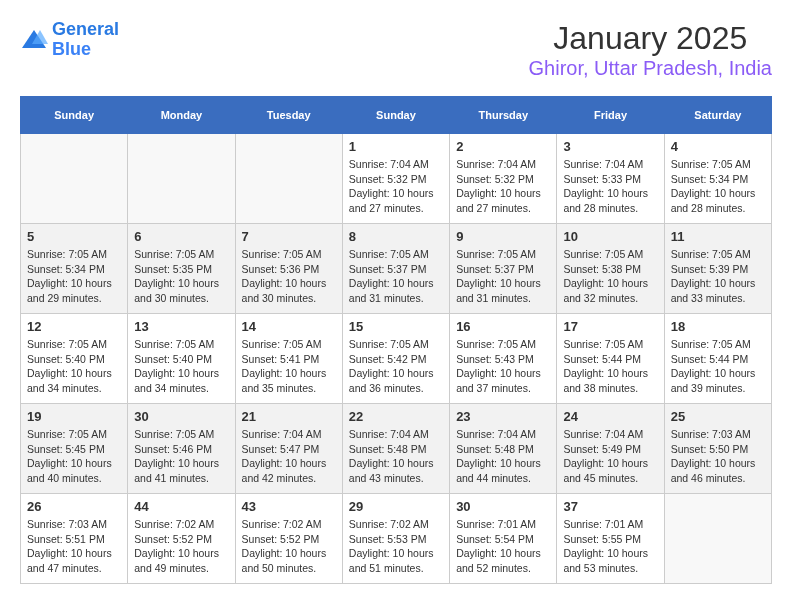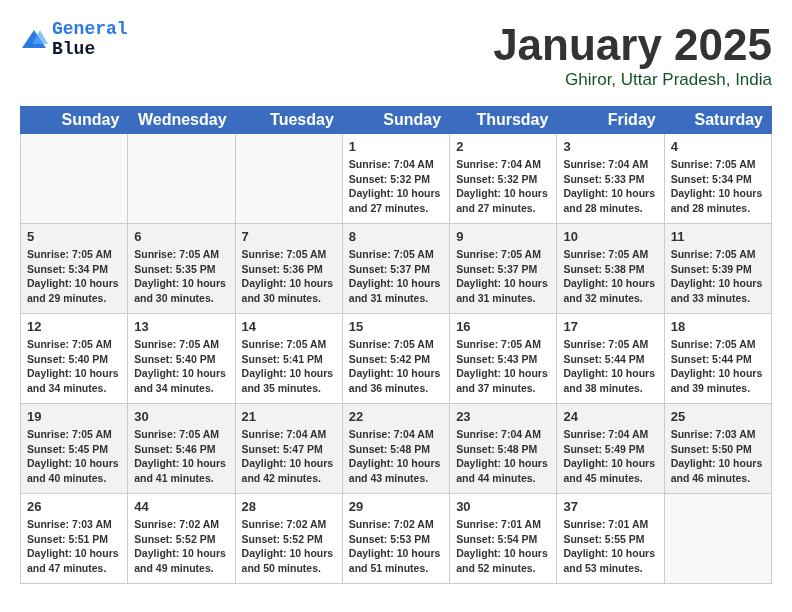--- a/index.html
+++ b/index.html
@@ -12,60 +12,59 @@
     }
     .header {
       display: flex;
       justify-content: space-between;
       align-items: flex-start;
       margin-bottom: 16px;
     }
     .logo {
       display: flex;
       align-items: center;
-      font-family: Liberation Mono, monospace;
     }
     .logo-text {
       font-size: 18px;
       font-weight: bold;
       color: #333;
       line-height: 1.1;
     }
     .logo-text span {
       color: #2a7ae2;
     }
     .logo-icon {
       width: 28px;
       height: 28px;
       margin-right: 4px;
     }
     .title-block {
       text-align: right;
     }
     .month-title {
-      font-size: 44px;
-      font-weight: 700;
+      font-size: 32px;
+      font-weight: 400;
       color: #333;
       text-align: center;
     }
     .location {
-      font-size: 17px;
-      color: #14532d;
+      font-size: 20px;
+      color: #8b5cf6;
     }
     table {
       width: 100%;
       border-collapse: collapse;
       table-layout: fixed;
     }
     thead tr th {
       background-color: #3a6dbf;
       color: #fff;
-      text-align: right;
-      padding: 4px 8px;
-      font-size: 16px;
+      text-align: center;
+      padding: 12px 8px;
+      font-size: 11px;
       font-weight: bold;
       border: 1px solid #3a6dbf;
     }
     tbody tr td {
       border: 1px solid #ccc;
       vertical-align: top;
       padding: 5px 6px;
       font-size: 11px;
       color: #333;
       height: 90px;
@@ -76,53 +75,52 @@
     }
     .day-num {
       font-size: 13px;
       font-weight: bold;
       margin-bottom: 3px;
     }
     .day-detail {
       font-size: 10.5px;
       color: #333;
       line-height: 1.4;
-      font-weight: bold;
     }
     .empty-cell {
       background: #f8f8f8 !important;
     }
   </style>
 </head>
 <body>
 
 <div class="header">
   <div class="logo">
     <svg class="logo-icon" viewBox="0 0 28 28">
       <rect x="0" y="0" width="28" height="28" fill="white"></rect>
       <polygon points="14,4 26,22 2,22" fill="#2a7ae2"></polygon>
       <polygon points="20,4 28,18 12,18" fill="#5aabff" opacity="0.7"></polygon>
     </svg>
     <div class="logo-text">
       <div><span>General</span></div>
-      <div><span style="color:#0f172a">Blue</span></div>
+      <div><span style="color:#3b82f6">Blue</span></div>
     </div>
   </div>
   <div class="title-block">
     <div class="month-title">January 2025</div>
     <div class="location">Ghiror, Uttar Pradesh, India</div>
   </div>
 </div>
 
 <table>
   <thead>
     <tr>
 
     <th>Sunday</th>
-        <th>Wednesday</th>
+        <th>Monday</th>
         <th>Tuesday</th>
         <th>Sunday</th>
         <th>Thursday</th>
         <th>Friday</th>
         <th>Saturday</th>
       </tr>
   </thead>
   <tbody id="calendar-body">
   <tr>
         <td class="empty-cell"></td>
@@ -238,21 +236,21 @@
       <tr>
         <td>
           <div class="day-num">26</div>
           <div class="day-detail">Sunrise: 7:03 AM<br>Sunset: 5:51 PM<br>Daylight: 10 hours and 47 minutes.</div>
         </td>
         <td>
           <div class="day-num">44</div>
           <div class="day-detail">Sunrise: 7:02 AM<br>Sunset: 5:52 PM<br>Daylight: 10 hours and 49 minutes.</div>
         </td>
         <td>
-          <div class="day-num">28</div>
+          <div class="day-num">43</div>
           <div class="day-detail">Sunrise: 7:02 AM<br>Sunset: 5:52 PM<br>Daylight: 10 hours and 50 minutes.</div>
         </td>
         <td>
           <div class="day-num">29</div>
           <div class="day-detail">Sunrise: 7:02 AM<br>Sunset: 5:53 PM<br>Daylight: 10 hours and 51 minutes.</div>
         </td>
         <td>
           <div class="day-num">30</div>
           <div class="day-detail">Sunrise: 7:01 AM<br>Sunset: 5:54 PM<br>Daylight: 10 hours and 52 minutes.</div>
         </td>

